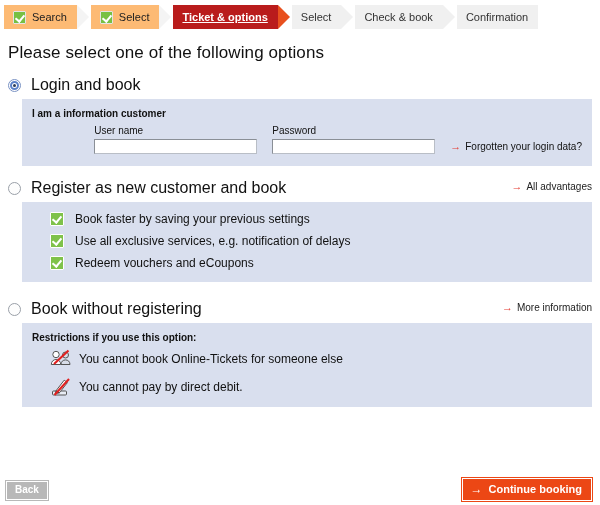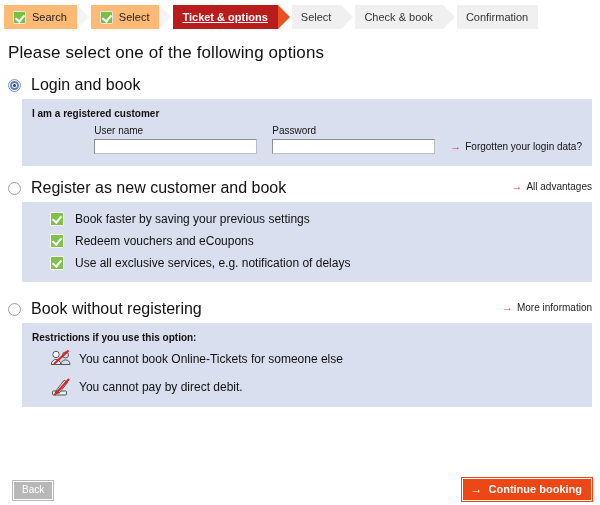--- a/index.html
+++ b/index.html
@@ -252,26 +252,26 @@
   
   .bottom {
     position: absolute;
     left: 0;
     right: 0;
     bottom: 0;
     height: 36px;
   }
   .btn-back {
     position: absolute;
-    left: 13px;
+    left: 6px;
     top: 12px;
     background: #b8b8b8;
     color: #ffffff;
     font-size: 10px;
-    font-weight: normal;
+    font-weight: bold;
     padding: 3px 8px 4px 8px;
     border: 1px solid #ffffff;
     box-shadow: 0 0 0 1px #b8b8b8;
     box-sizing: border-box;
     line-height: 1;
   }
   .btn-continue {
     position: absolute;
     right: 8px;
     top: 9px;
@@ -321,21 +321,21 @@
 </div>
 
 <h1 class="page-title">Please select one of the following options</h1>
 
 <div class="option-head">
   <span class="radio checked"></span>
   <span class="option-label">Login and book</span>
 </div>
 
 <div class="panel" style="padding-bottom:12px;">
-  <div class="panel-title">I am a registered customer</div>
+  <div class="panel-title">I am a information customer</div>
   <div class="form-row">
     <div class="field">
       <div class="field-label">User name</div>
       <input type="text" value="" placeholder="" style="">
     </div>
     <div class="field">
       <div class="field-label">Password</div>
       <input type="password" value="" placeholder="" style="">
     </div>
     <div class="forgot">
@@ -355,25 +355,25 @@
 </div>
 
 <div class="panel">
   <ul class="blist">
     <li>
       <span class="chk"></span>
       <span class="txt">Book faster by saving your previous settings</span>
     </li>
     <li>
       <span class="chk"></span>
-      <span class="txt">Redeem vouchers and eCoupons</span>
+      <span class="txt">Use all exclusive services, e.g. notification of delays</span>
     </li>
     <li>
       <span class="chk"></span>
-      <span class="txt">Use all exclusive services, e.g. notification of delays</span>
+      <span class="txt">Redeem vouchers and eCoupons</span>
     </li>
   </ul>
 </div>
 
 <div class="option-head" style="margin-top:18px;">
   <span class="radio"></span>
   <span class="option-label">Book without registering</span>
   <span class="side-link">
     <span class="arrow-red">→</span>
     <span>More information</span>

